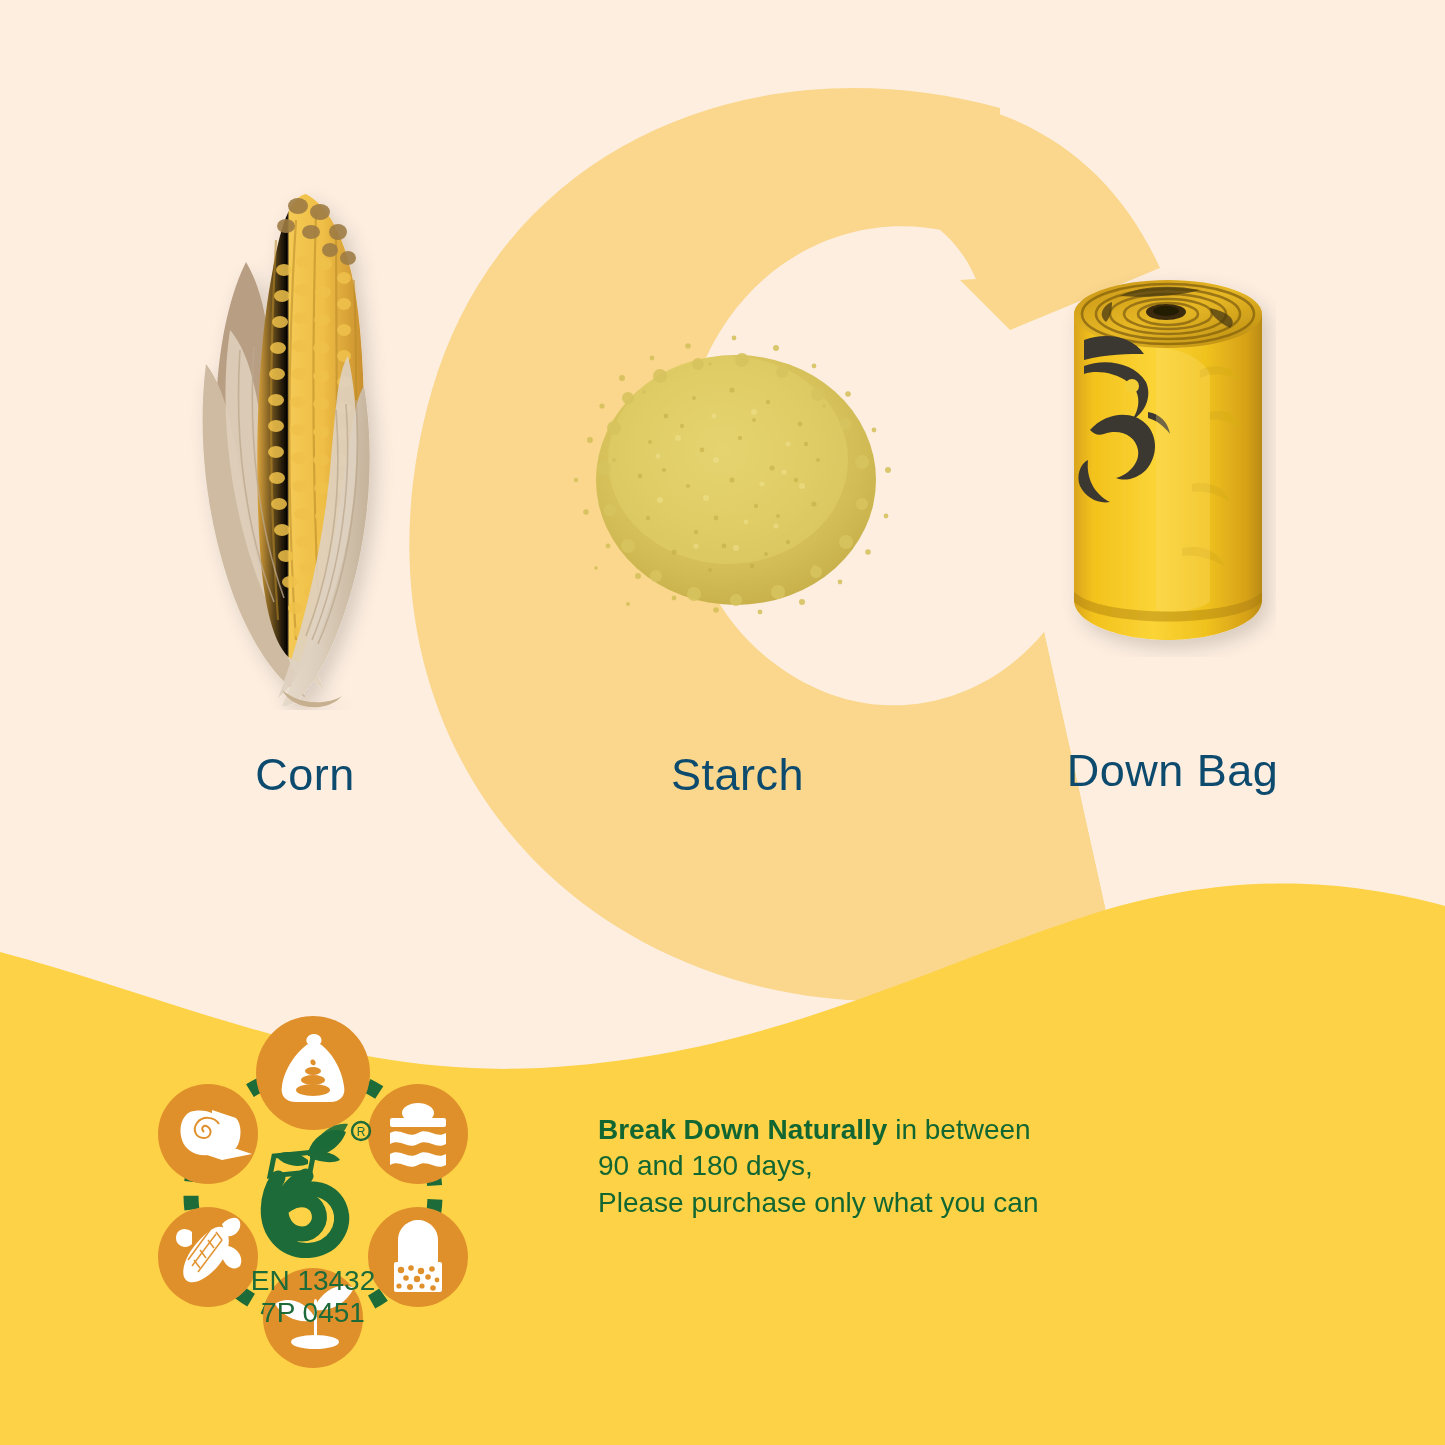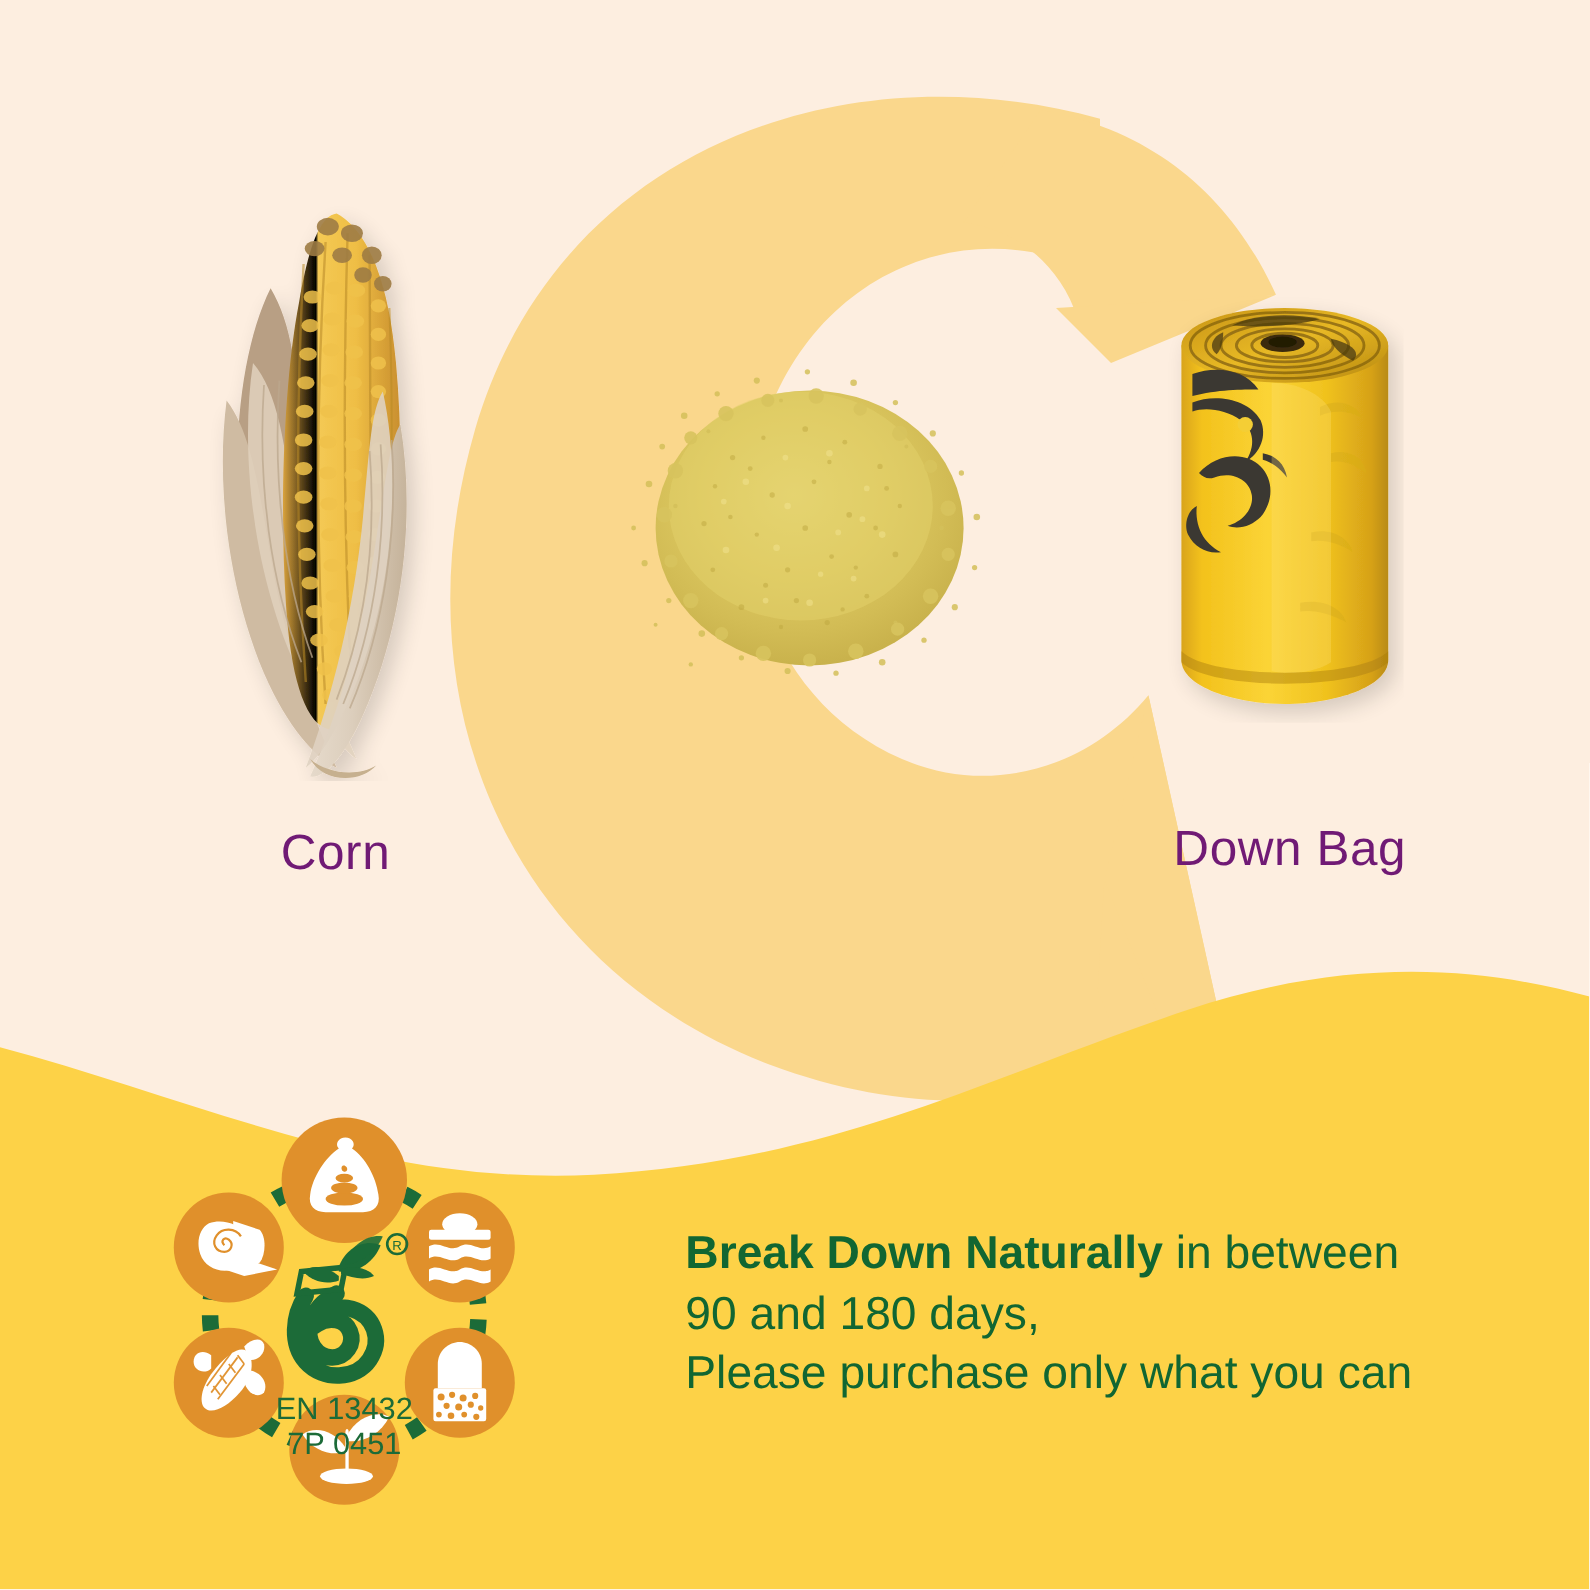--- a/index.html
+++ b/index.html
@@ -28,21 +28,21 @@
   .product {
     position: absolute;
   }
   .prod-corn  { left: 178px; top: 150px;  width: 250px; height: 560px; }
   .prod-starch{ left: 556px; top: 320px;  width: 360px; height: 300px; }
   .prod-bag   { left: 1060px;top: 262px;  width: 216px; height: 395px; }
 
   
   .label {
     position: absolute;
-    color: #701a75;
+    color: #0c4a6e;
     font-size: 45px;
     font-weight: 400;
     letter-spacing: 0.5px;
     white-space: nowrap;
     text-align: center;
     line-height: 1;
   }
   .lbl-corn   { left: 180px;  top: 752px; width: 250px; }
   .lbl-starch { left: 610px;  top: 752px; width: 255px; }
   .lbl-bag    { left: 1040px; top: 748px; width: 265px; }
@@ -57,24 +57,23 @@
   }
   .badge svg { width: 390px; height: 390px; display:block; }
 
   
   .claim {
     position: absolute;
     left: 598px;
     top: 1112px;
     width: 790px;
     color: #116632;
-    font-size: 42px;
+    font-size: 28px;
     line-height: 1.30;
     font-weight: 400;
-    margin-left: 25px;
   }
   .claim b { font-weight: 700; }
   .claim .line { display: block; white-space: nowrap; }
 </style>
 </head>
 <body>
 
 <div class="poster">
 
   <div class="bg-base"></div>
@@ -445,20 +444,21 @@
 
           <path d="M 96 86 C 120 86, 142 96, 150 112 L 150 340 C 134 350, 110 352, 96 348 Z" fill="#FFE27A" opacity="0.28"></path>
 
           <path d="M 14 330 C 40 356, 176 356, 202 330 L 202 340 C 176 366, 40 366, 14 340 Z" fill="#A97C0E" opacity="0.45"></path>
         </g>
       </svg>
     </div>
   </div>
 
   <div class="label lbl-corn">Corn</div>
+  <div class="label lbl-starch">Starch</div>
   <div class="label lbl-bag">Down Bag</div>
 
   <div class="badge">
     <svg viewBox="0 0 390 390">
 
       <g stroke="#1C6B38" stroke-width="15" stroke-linecap="butt" fill="none">
         <circle cx="195" cy="195" r="122" stroke-dasharray="14 14" transform="rotate(-90 195 195)"></circle>
       </g>
 
       <g>

